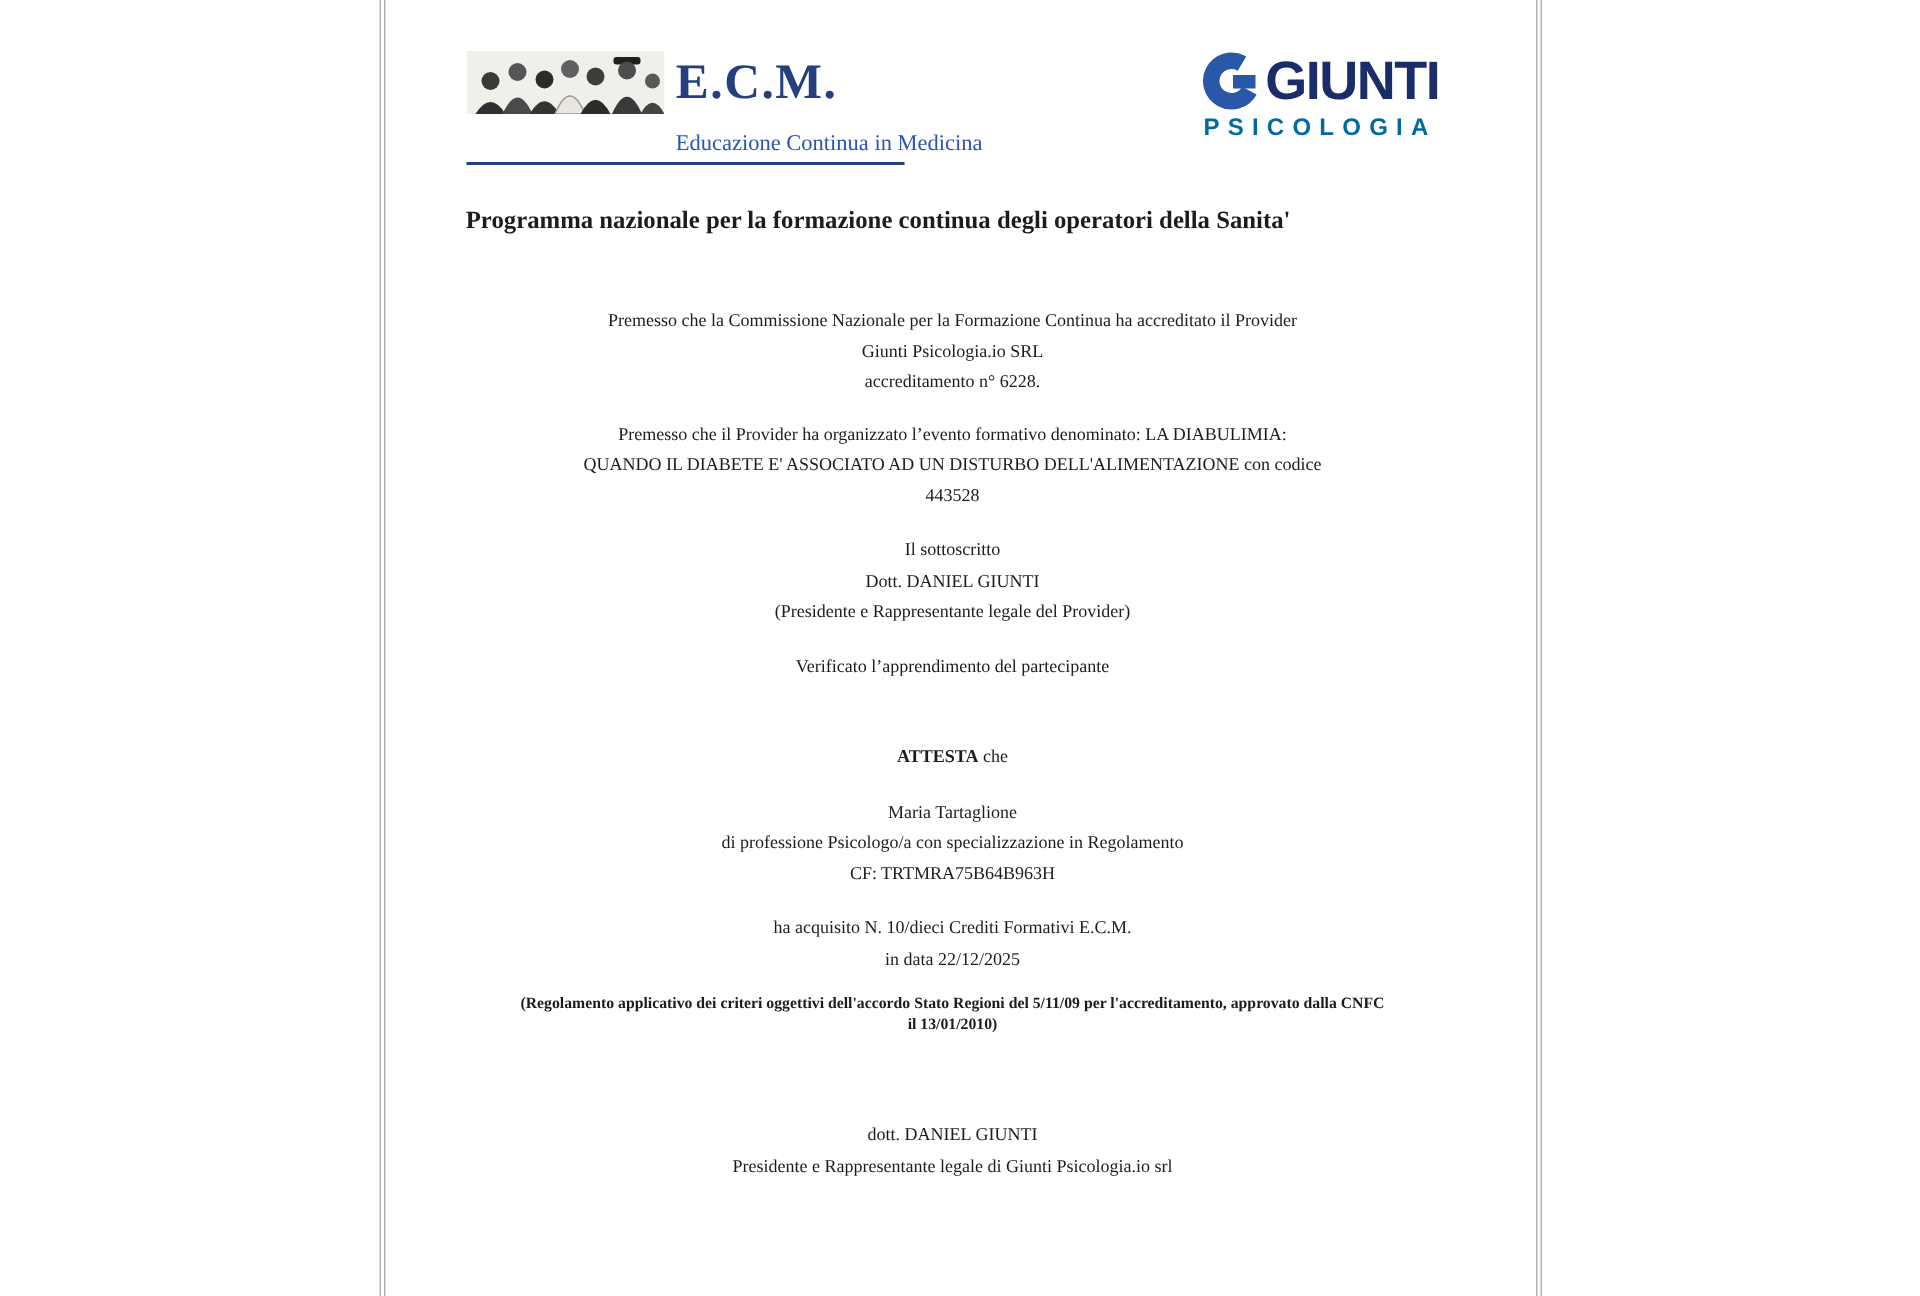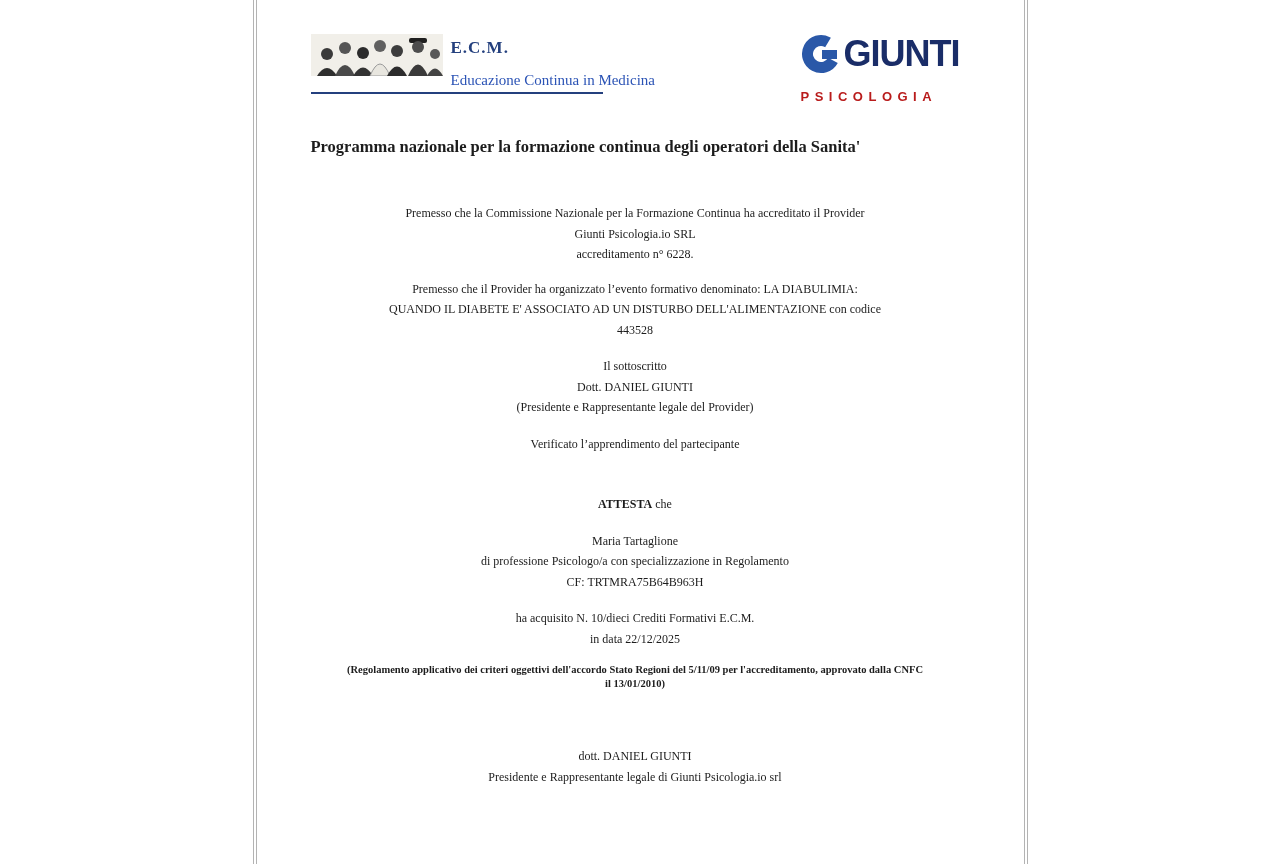--- a/index.html
+++ b/index.html
@@ -24,33 +24,33 @@
   .header { display:flex; justify-content:space-between; align-items:flex-start; height:58px; }
 
   .ecm-logo {
     display:flex; align-items:flex-start; gap:8px;
     width:292px; border-bottom:2px solid #24407e; padding-bottom:3px;
   }
   .ecm-photo { flex:0 0 auto; display:block; }
   .ecm-text { padding-top:5px; }
   .ecm-title {
     font-family:"Liberation Serif", serif; font-weight:bold;
-    font-size:17px; line-height:1; color:#24407e; letter-spacing:1px;
+    font-size:33px; line-height:1; color:#24407e; letter-spacing:1px;
   }
   .ecm-sub { font-size:15px; color:#2b53b5; margin-top:16px; white-space:nowrap; }
 
-  .giunti-logo { display:flex; flex-direction:column; align-items:flex-start; }
+  .giunti-logo { display:flex; flex-direction:column; align-items:center; }
   .giunti-row { display:flex; align-items:center; gap:3px; }
   .giunti-name {
     font-family:"Liberation Sans", sans-serif; font-weight:bold;
     font-size:36px; line-height:38px; color:#1a2d68; letter-spacing:-1px;
   }
   .giunti-sub {
     font-family:"Liberation Sans", sans-serif; font-weight:bold;
-    font-size:13px; color:#b91c1c; letter-spacing:5.5px; margin-top:15px;
+    font-size:16px; color:#0369a1; letter-spacing:5.5px; margin-top:3px;
   }
 
   
   .doc-heading {
     font-weight:bold; font-size:16.5px; line-height:21px;
     margin-top:44px;
   }
   .para { text-align:center; font-size:12px; line-height:20.5px; }
   .m-p1 { margin-top:46px; }
   .m-p2 { margin-top:14px; }

